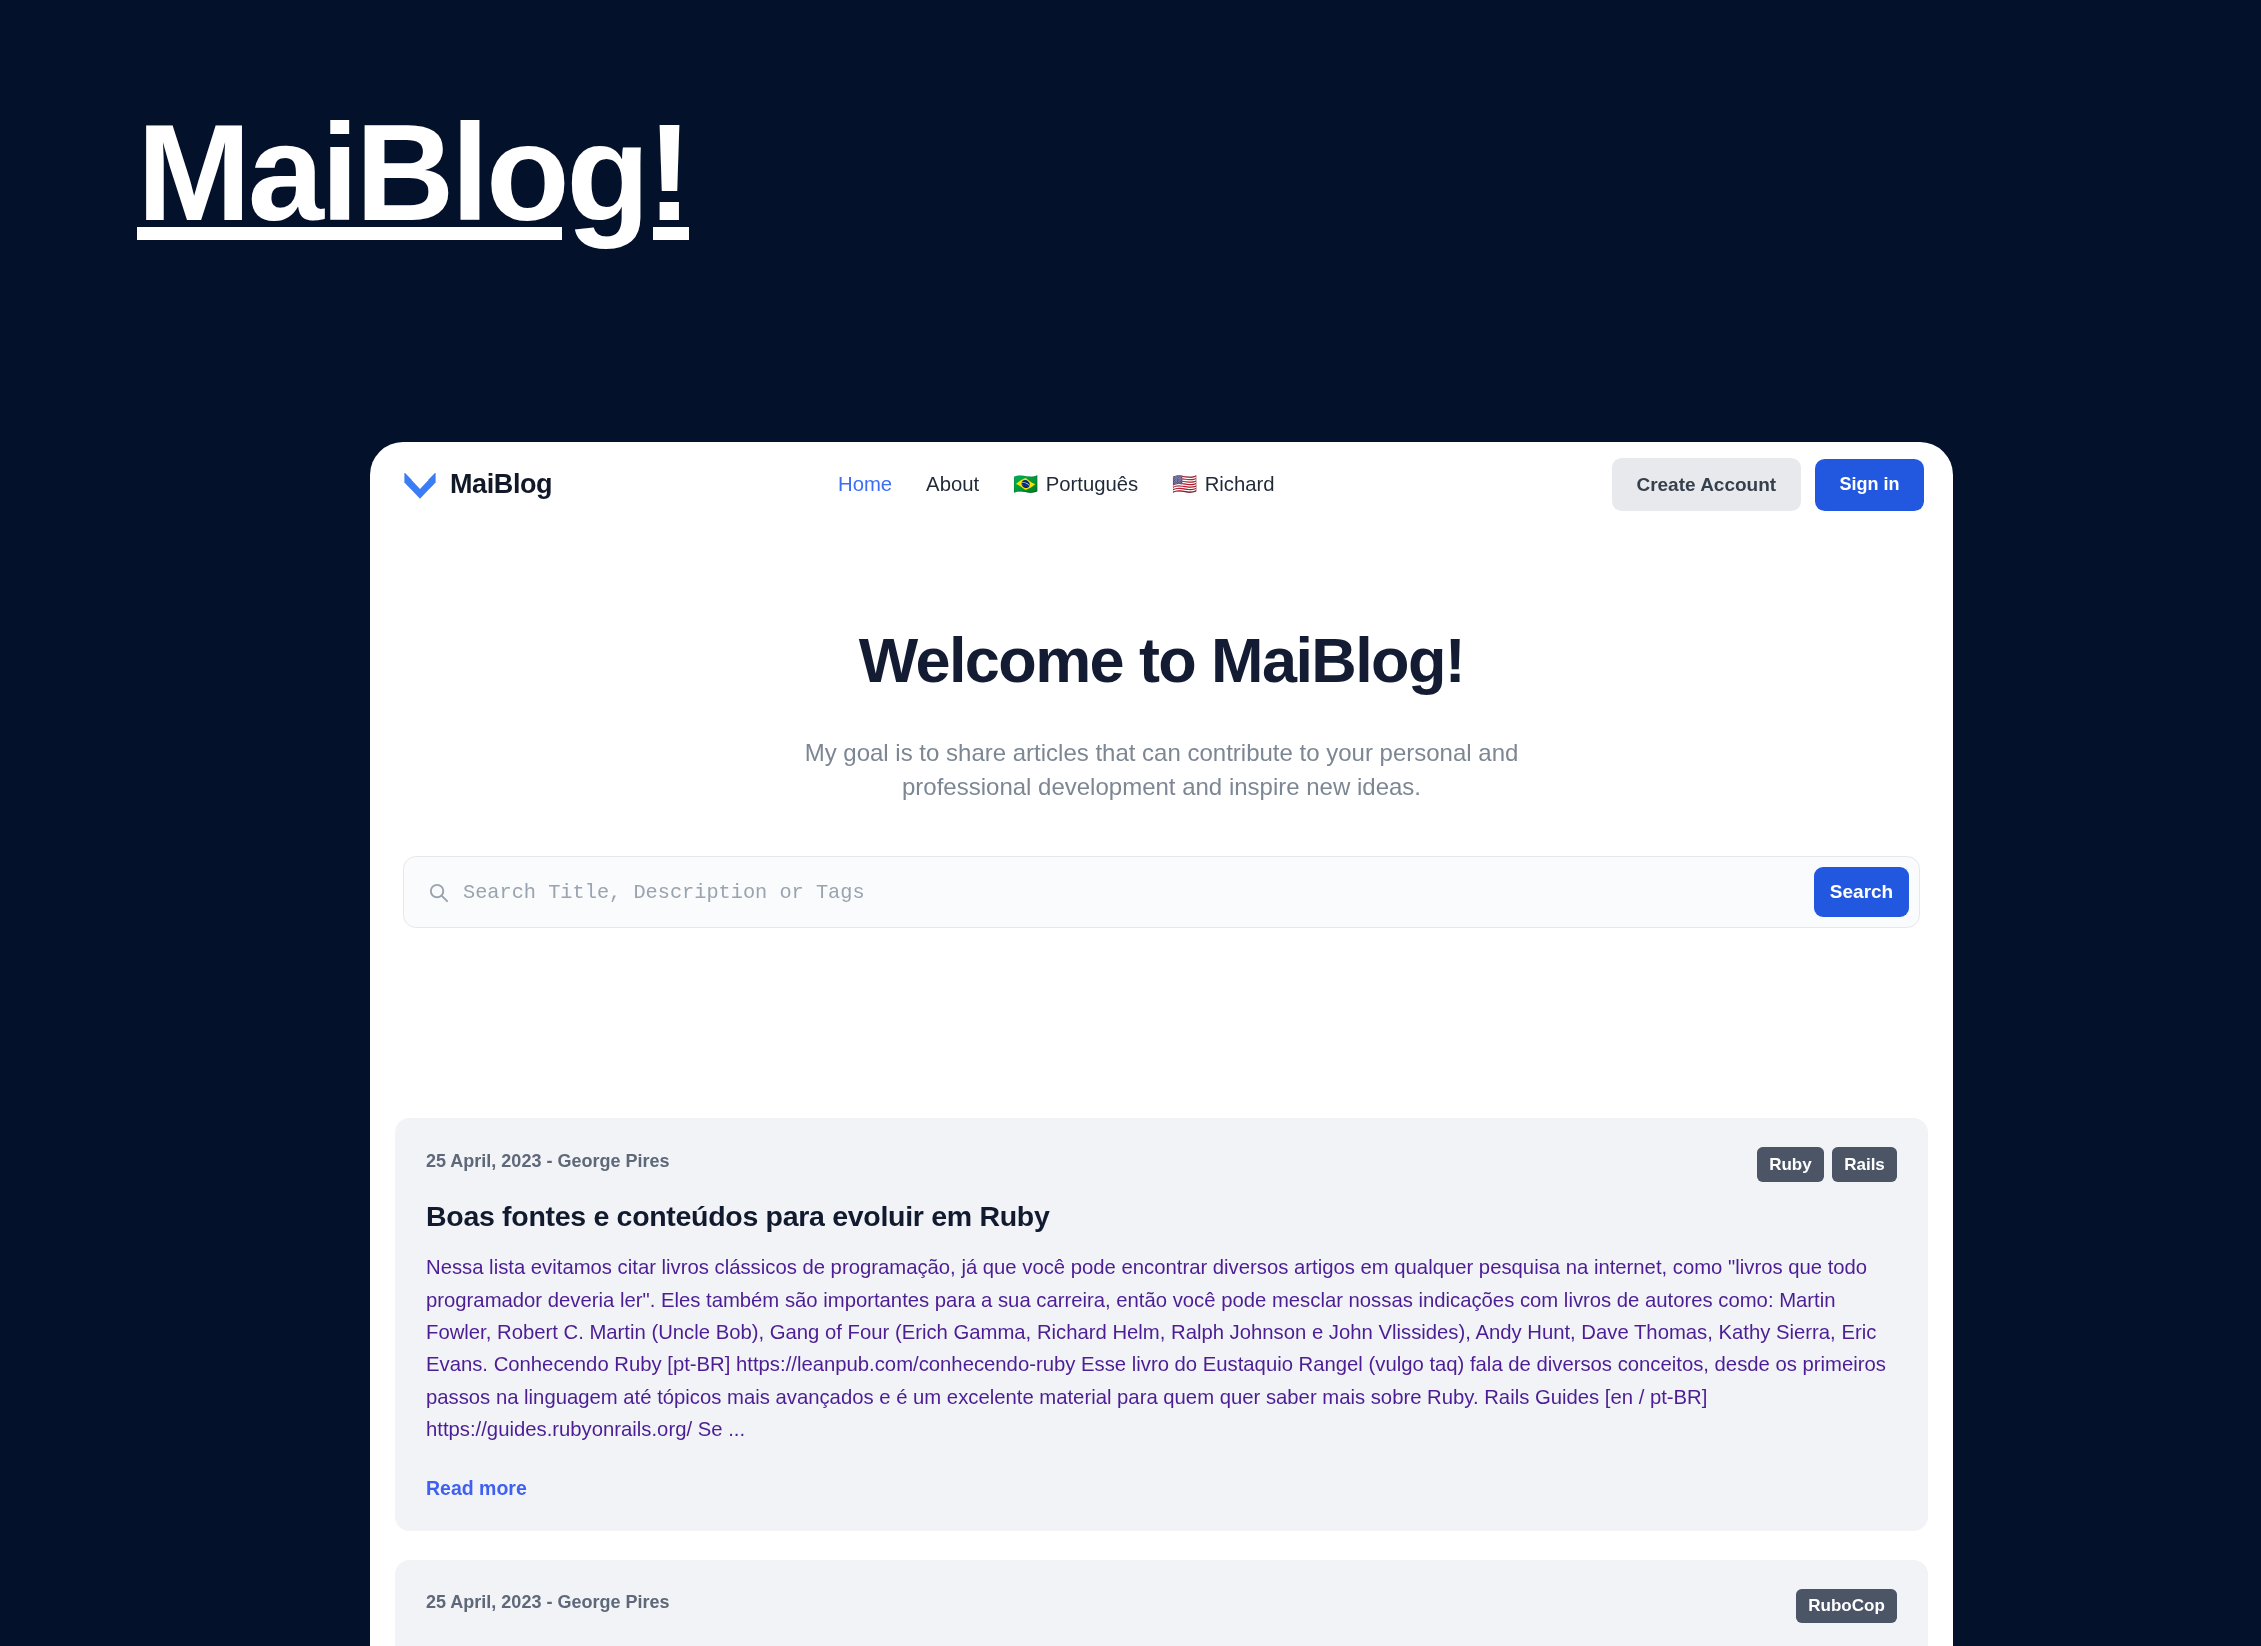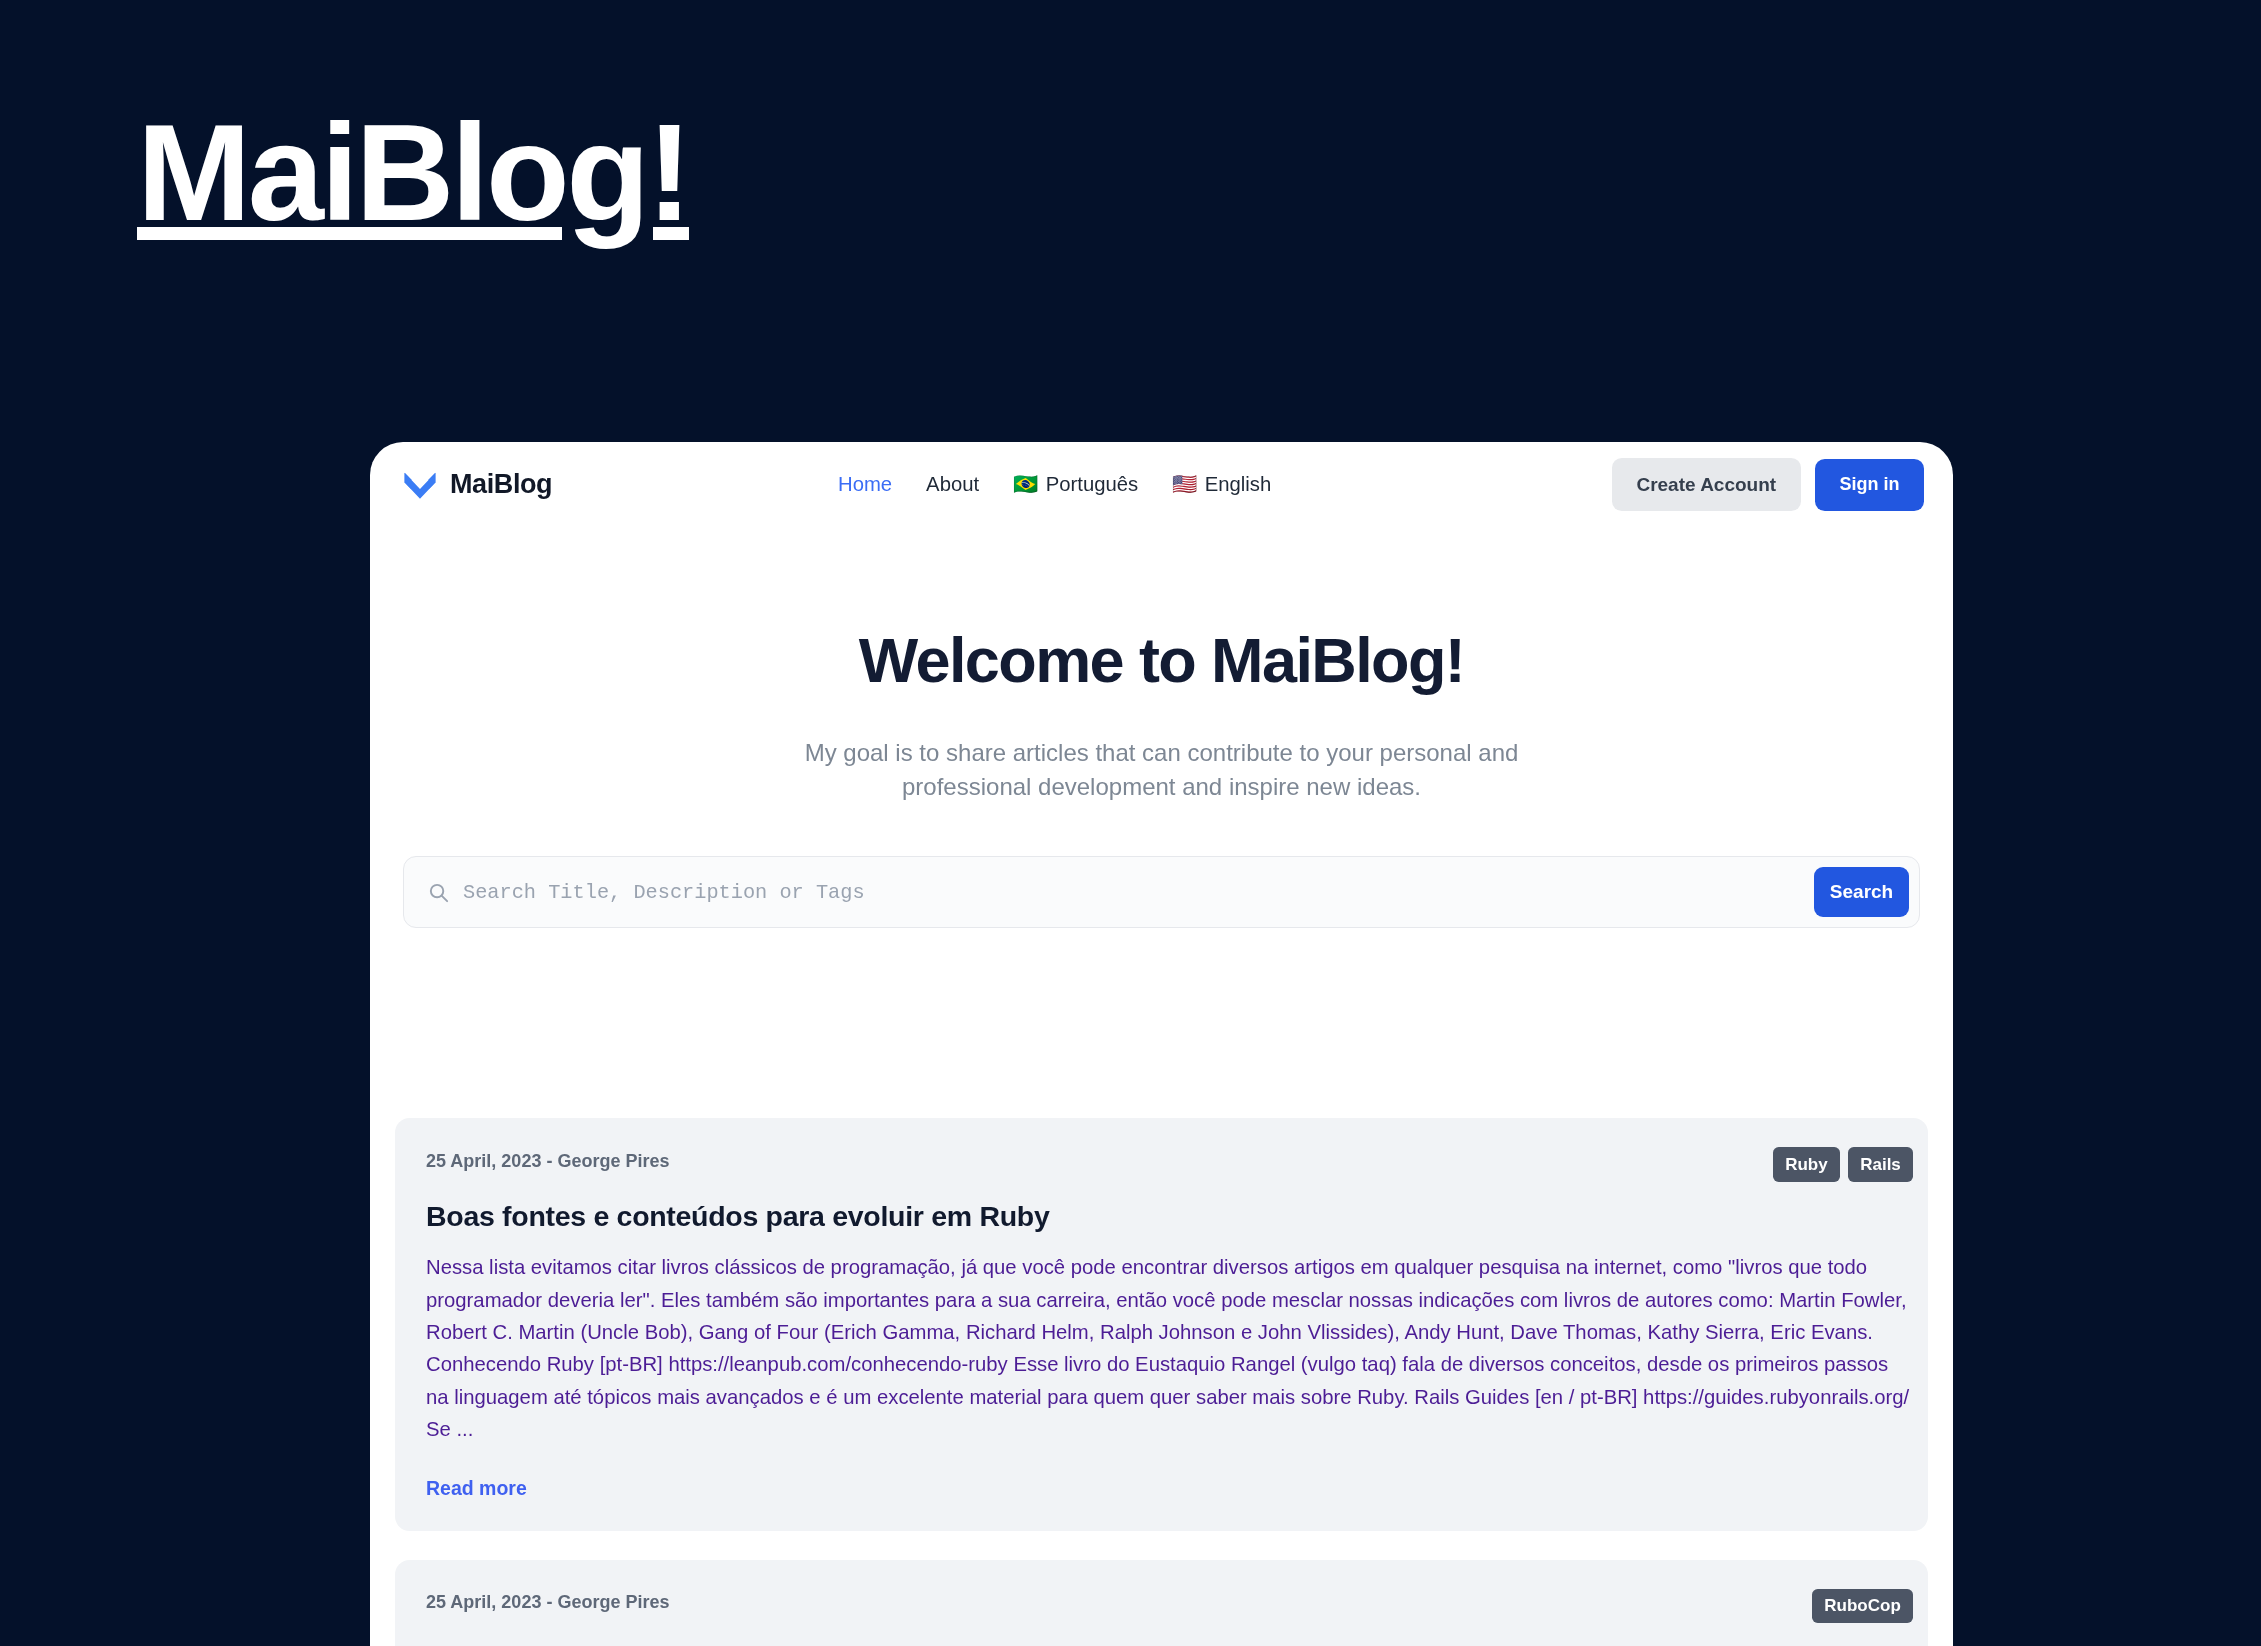--- a/index.html
+++ b/index.html
@@ -165,21 +165,21 @@
     cursor: pointer;
     font-family: "Liberation Sans", sans-serif;
   }
 
   
   .articles { margin-top: 190px; padding: 0 25px; }
 
   .article-card {
     background: #f1f3f6;
     border-radius: 14.7px;
-    padding: 29px 15px 31px 31px;
+    padding: 29px 31px 31px 31px;
     margin-bottom: 29px;
     position: relative;
   }
   .article-head {
     display: flex;
     align-items: flex-start;
     justify-content: space-between;
     gap: 16.3px;
   }
   .article-meta {
@@ -246,21 +246,21 @@
       </div>
       <div class="nav-link">
         <span>About</span>
       </div>
       <div class="nav-link">
         <span class="flag">🇧🇷</span>
         <span>Português</span>
       </div>
       <div class="nav-link">
         <span class="flag">🇺🇸</span>
-        <span>English</span>
+        <span>Richard</span>
       </div>
     </div>
 
     <div class="nav-actions">
       <button class="btn-ghost">Create Account</button>
       <button class="btn-primary">Sign in</button>
     </div>
   </div>
 
   <div class="hero">

